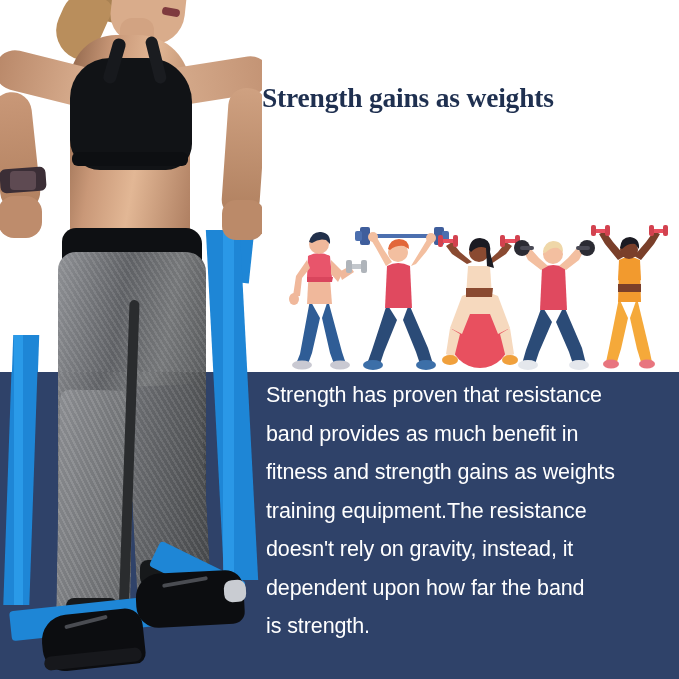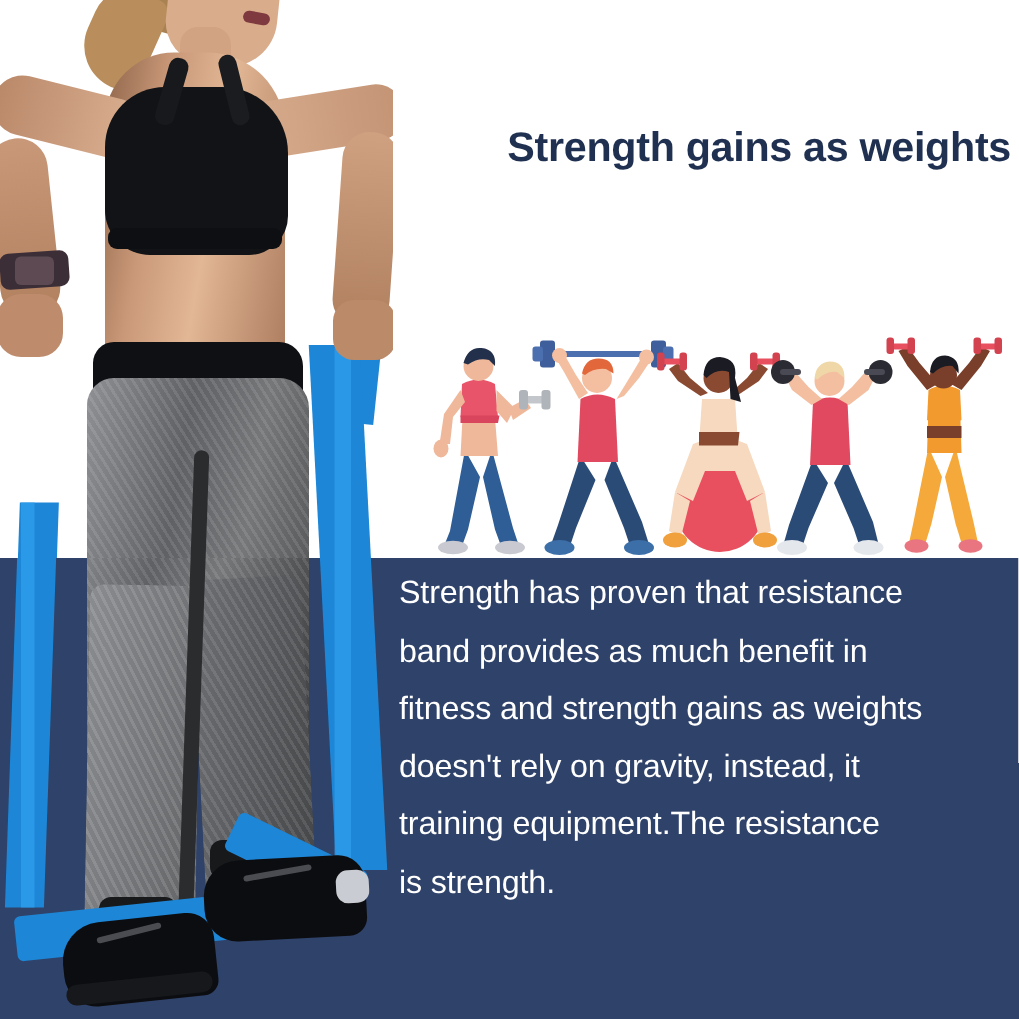--- a/index.html
+++ b/index.html
@@ -16,21 +16,22 @@
     position:absolute;left:0;top:372px;width:679px;height:307px;
     background:#2F4269;
   }
 
   
   .heading{
     position:absolute;left:262px;top:78px;width:412px;
     color:#1F3050;
     font-size:27.5px;font-weight:bold;line-height:39px;
     letter-spacing:-0.2px;
-    text-align:right;
+    text-align:left;
+    font-family:Liberation Serif, serif;
   }
 
   
   .body-copy{
     position:absolute;left:266px;top:376px;width:410px;
     color:#FFFFFF;
     font-size:21.5px;line-height:38.5px;
     letter-spacing:-0.1px;
   }
   .body-copy .ln{display:block;white-space:nowrap;}
@@ -378,18 +379,19 @@
     <div style="position:absolute;left:162px;top:208px;width:46px;height:4px;background:#4A4C52;border-radius:3px;transform:rotate(-10deg);"></div>
     <div style="position:absolute;left:42px;top:240px;width:102px;height:56px;background:#0C0D10;border-radius:26px 18px 10px 22px;transform:rotate(-6deg);"></div>
     <div style="position:absolute;left:44px;top:280px;width:98px;height:14px;background:#17181C;border-radius:10px;transform:rotate(-6deg);"></div>
     <div style="position:absolute;left:64px;top:248px;width:44px;height:4px;background:#4A4C52;border-radius:3px;transform:rotate(-14deg);"></div>
   </div>
 
   <div class="body-copy">
     <span class="ln">Strength has proven that resistance</span>
     <span class="ln">band provides as much benefit in</span>
     <span class="ln">fitness and strength gains as weights</span>
+    <span class="ln">training equipment.The resistance</span>
     <span class="ln">doesn't rely on gravity, instead, it</span>
-    <span class="ln">training equipment.The resistance</span>
+    <span class="ln">dependent upon how far the band</span>
     <span class="ln">is strength.</span>
   </div>
 
 </div>
 
 </body></html>

